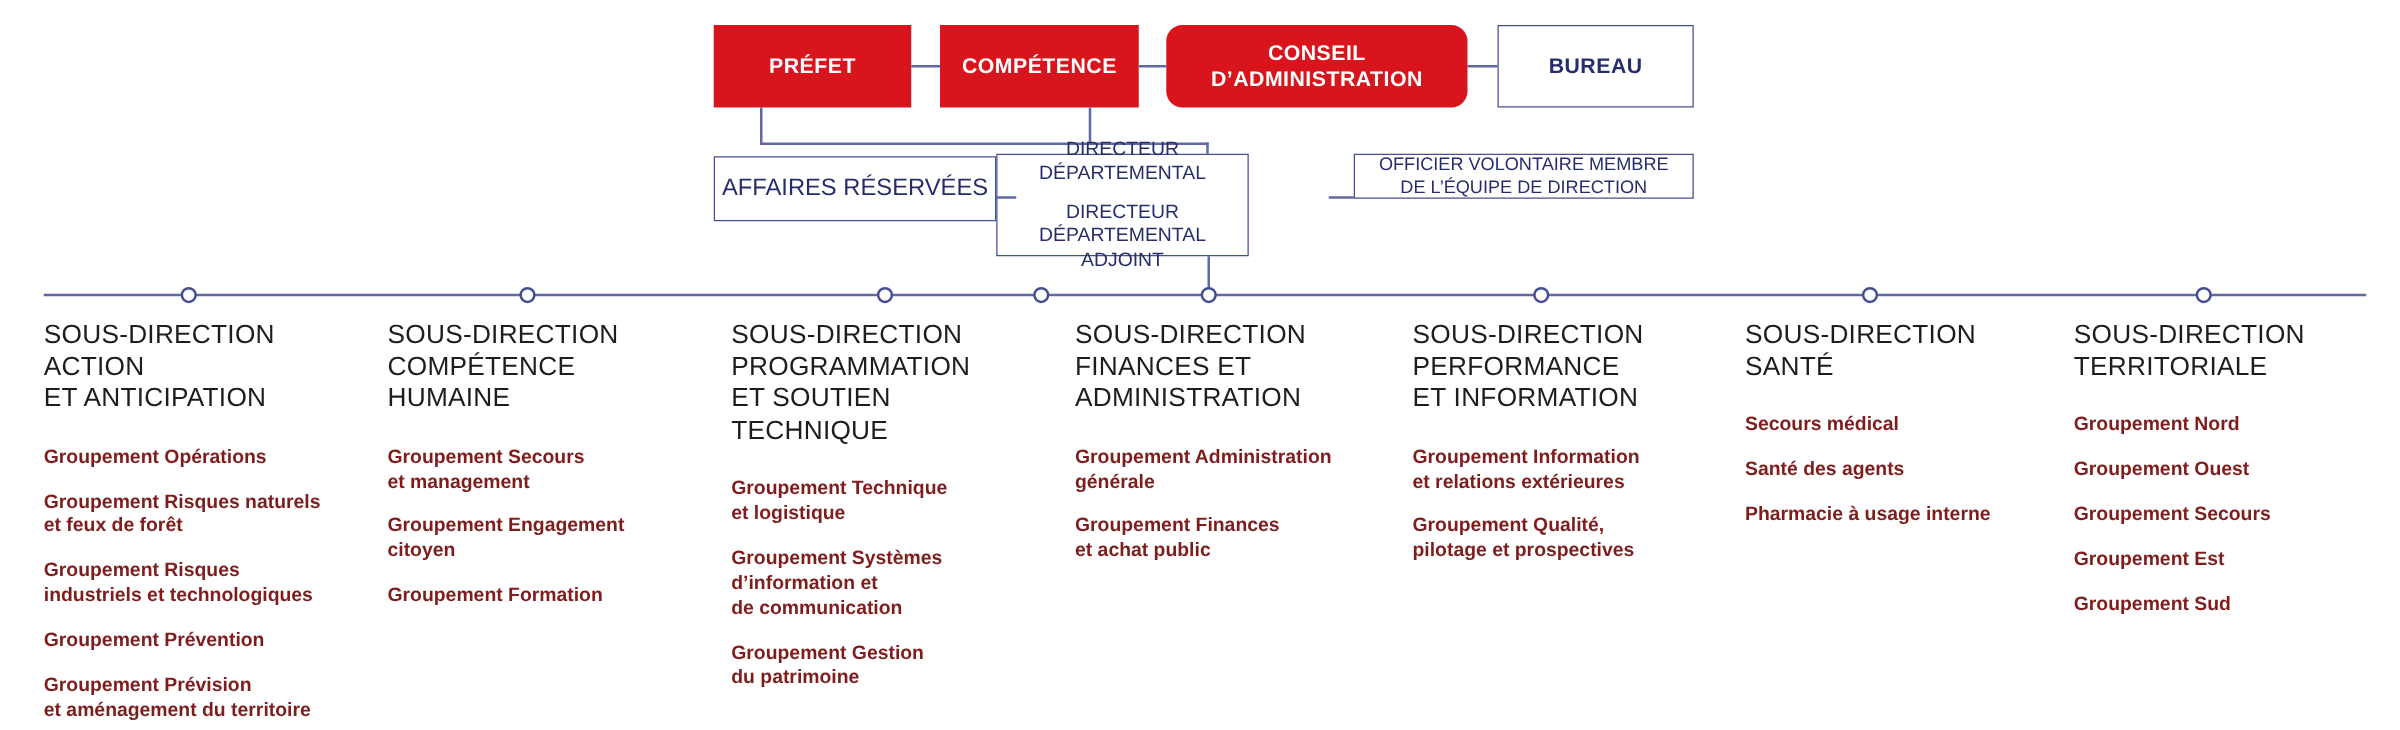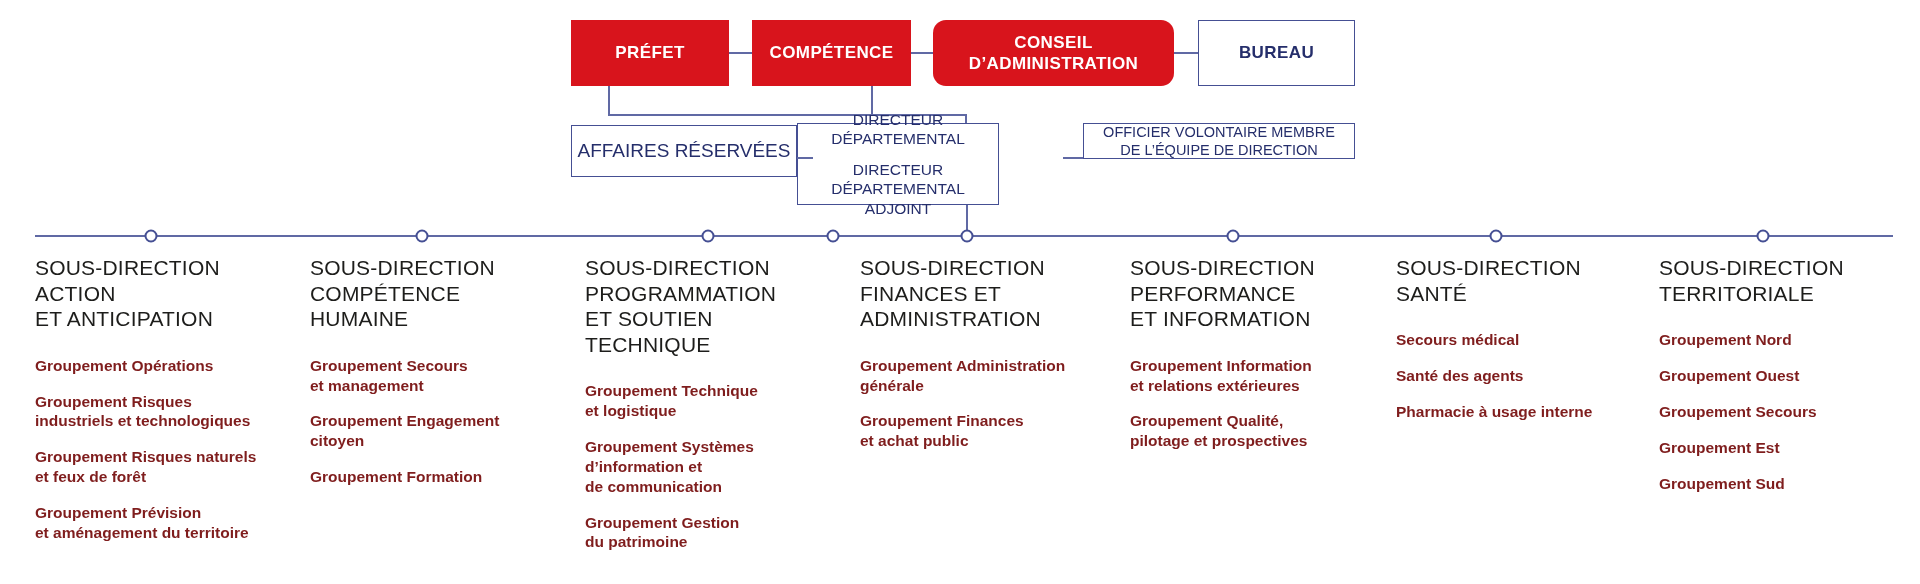--- a/index.html
+++ b/index.html
@@ -97,24 +97,25 @@
   <div class="node" style="left:1233px; top:236px;"></div>
   <div class="node" style="left:1496px; top:236px;"></div>
   <div class="node" style="left:1763px; top:236px;"></div>
 
   <div id="columns">
       <div class="col" style="left: 35px;">
         <div class="col-title">SOUS-DIRECTION
 ACTION
 ET ANTICIPATION</div>
         <div class="item">Groupement Opérations</div>
+        <div class="item">Groupement Risques naturels
+et feux de forêt</div>
         <div class="item">Groupement Risques
 industriels et technologiques</div>
-        <div class="item">Groupement Risques naturels
-et feux de forêt</div>
+        <div class="item">Groupement Prévention</div>
         <div class="item">Groupement Prévision
 et aménagement du territoire</div>
       </div>
       <div class="col" style="left: 310px;">
         <div class="col-title">SOUS-DIRECTION
 COMPÉTENCE
 HUMAINE</div>
         <div class="item">Groupement Secours
 et management</div>
         <div class="item">Groupement Engagement

